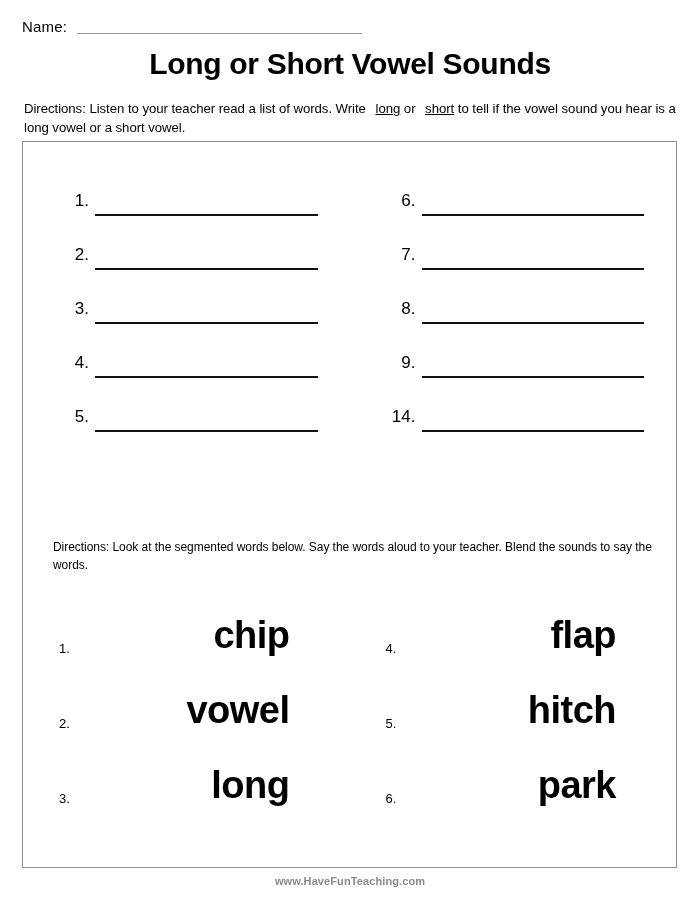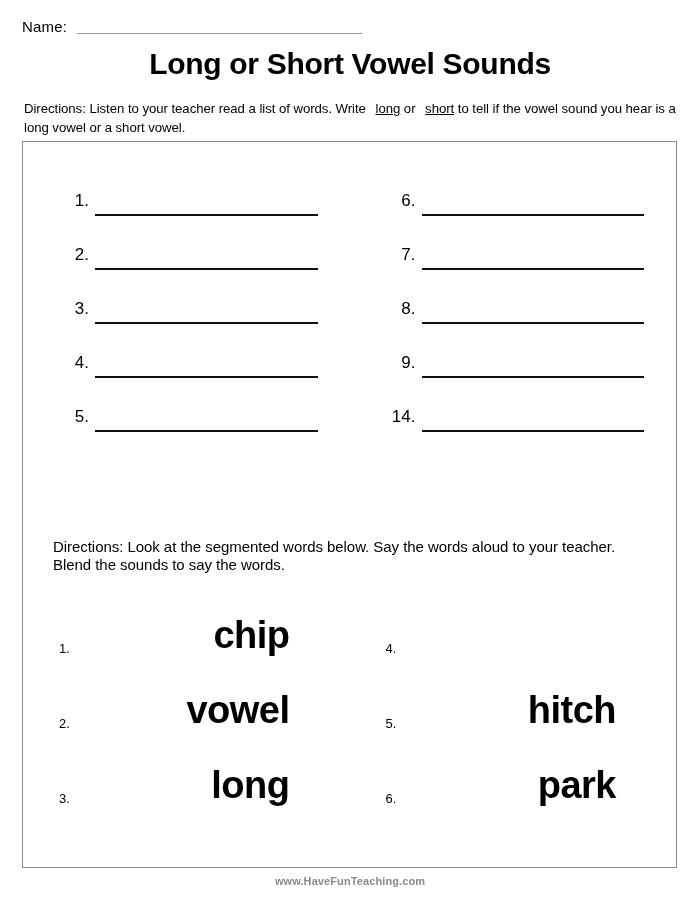--- a/index.html
+++ b/index.html
@@ -116,21 +116,21 @@
     height: 22px;
     border-bottom: 2.4px solid #111111;
   }
 
   
   .directions-inner {
     position: absolute;
     left: 30px;
     top: 396px;
     width: 600px;
-    font-size: 15px;
+    font-size: 12px;
     line-height: 18px;
     letter-spacing: -0.05px;
   }
 
   
   .words-grid {
     position: absolute;
     left: 0;
     top: 455px;
     width: 100%;
@@ -241,20 +241,21 @@
     <span class="dir-label">Directions:</span><span>  Look at the segmented words below.  Say the words aloud to your teacher.  Blend the sounds to say the words.</span>
   </div>
 
   <div class="words-grid">
     <div class="word-item">
       <span class="word-num">1.</span>
       <span class="word-text">chip</span>
     </div>
     <div class="word-item">
       <span class="word-num">4.</span>
+      <span class="word-text">flap</span>
     </div>
     <div class="word-item">
       <span class="word-num">2.</span>
       <span class="word-text">vowel</span>
     </div>
     <div class="word-item">
       <span class="word-num">5.</span>
       <span class="word-text">hitch</span>
     </div>
     <div class="word-item">

